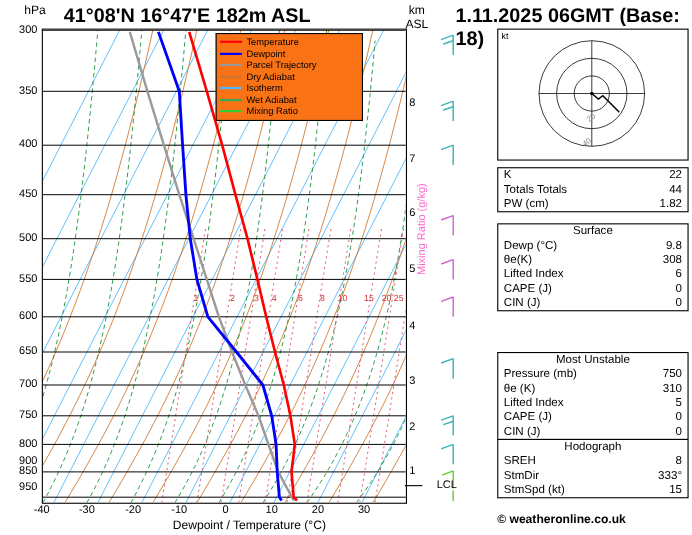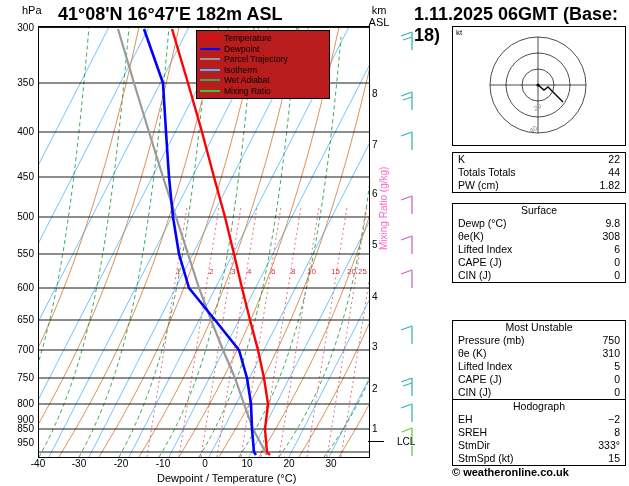--- a/index.html
+++ b/index.html
@@ -22,21 +22,21 @@
   
   .ylab{position:absolute;left:4px;font-size:10px;text-align:right;width:30px;}
   
   .xlab{position:absolute;font-size:10px;text-align:center;width:30px;top:458px;}
   #xaxis-title{left:120px;top:472px;font-size:11px;padding-left:37px;}
 
   
   .kmlab{position:absolute;left:372px;font-size:10px;}
 
   
-  #legend{left:196px;top:30px;width:126px;background:#b91c1c;border:1px solid #000;
+  #legend{left:196px;top:30px;width:126px;background:#f97316;border:1px solid #000;
           padding:2px 3px;font-size:8.5px;line-height:10.5px;}
   #legend .row{display:flex;align-items:center;}
   #legend .swatch{width:20px;height:0;border-top-width:2px;border-top-style:solid;margin-right:4px;}
   #legend .lbl{white-space:nowrap;}
 
   
   #mix-label{left:378px;top:250px;font-size:10px;color:#ff66cc;
              transform:rotate(-90deg);transform-origin:left top;white-space:nowrap;}
 
   
@@ -245,20 +245,24 @@
   </div>
   <div class="row">
     <span class="swatch" style="border-top-color:#0000ff;border-top-width:2.5px;"></span>
     <span class="lbl">Dewpoint</span>
   </div>
   <div class="row">
     <span class="swatch" style="border-top-color:#999999;border-top-width:2.5px;"></span>
     <span class="lbl">Parcel Trajectory</span>
   </div>
   <div class="row">
+    <span class="swatch" style="border-top-color:#cc7733;"></span>
+    <span class="lbl">Dry Adiabat</span>
+  </div>
+  <div class="row">
     <span class="swatch" style="border-top-color:#4db8ff;"></span>
     <span class="lbl">Isotherm</span>
   </div>
   <div class="row">
     <span class="swatch" style="border-top-color:#33aa55;"></span>
     <span class="lbl">Wet Adiabat</span>
   </div>
   <div class="row">
     <span class="swatch" style="border-top-color:#33cc33;"></span>
     <span class="lbl">Mixing Ratio</span>
@@ -344,24 +348,20 @@
   </div>
   <div class="line">
     <span>CIN (J)</span>
     <span>0</span>
   </div>
 </div>
 
 <div class="panel" id="panel4">
   <div class="hdr">Hodograph</div>
   <div class="line">
-    <span>EH</span>
-    <span>−2</span>
-  </div>
-  <div class="line">
     <span>SREH</span>
     <span>8</span>
   </div>
   <div class="line">
     <span>StmDir</span>
     <span>333°</span>
   </div>
   <div class="line">
     <span>StmSpd (kt)</span>
     <span>15</span>

